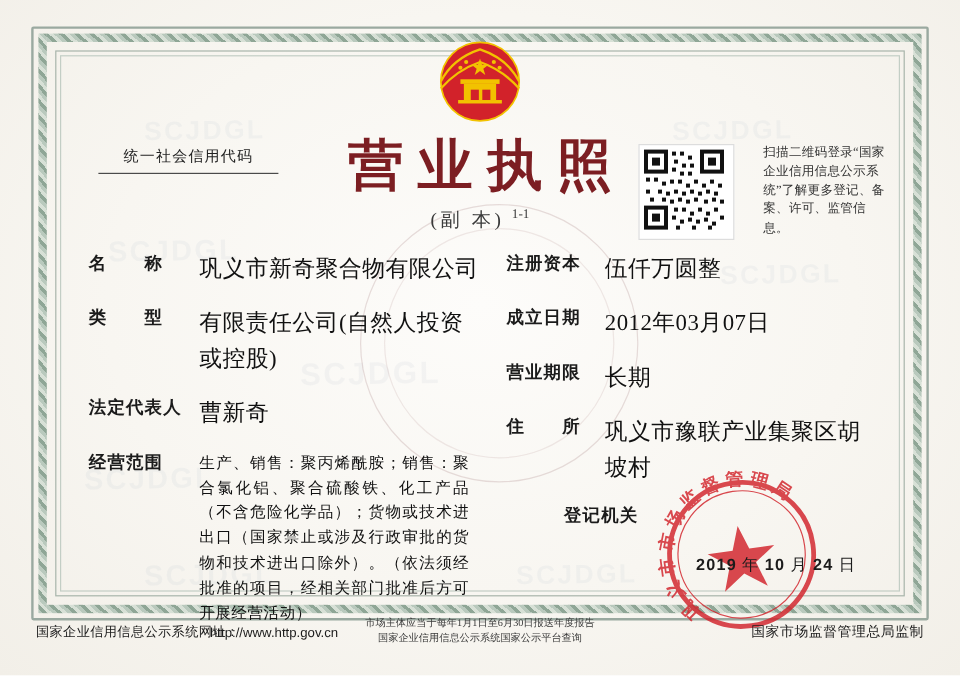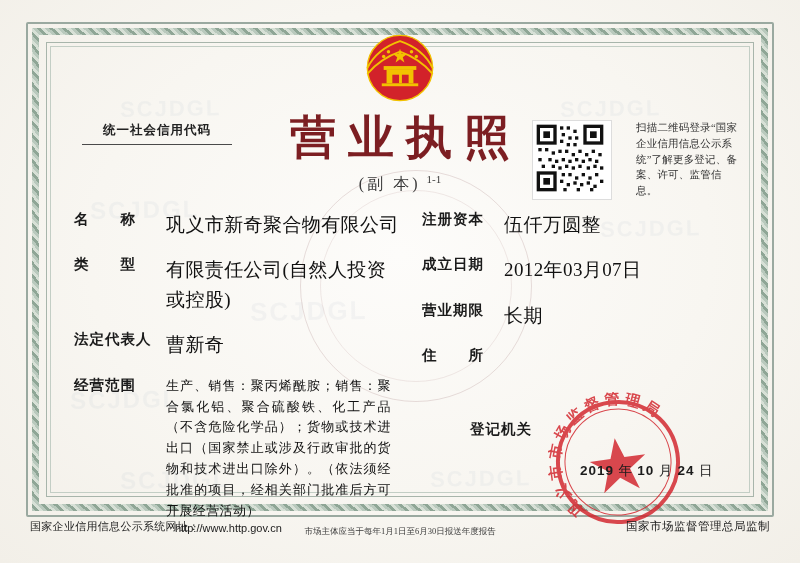--- a/index.html
+++ b/index.html
@@ -128,21 +128,20 @@
     left: 72px;
     top: 122px;
     width: 170px;
     text-align: center;
     color: #222;
   }
   .credit-code .label {
     font-size: 12.5px;
     letter-spacing: 1px;
     white-space: nowrap;
-    font-weight: bold;
   }
   .credit-code .line {
     width: 150px;
     height: 1px;
     background: #4a4a4a;
     margin: 5px auto 4px auto;
   }
   .credit-code .value {
     font-family: "Liberation Sans", sans-serif;
     font-size: 12px;
@@ -482,20 +481,21 @@
       <div class="field-row">
         <div class="field-label lbl-r">成立日期</div>
         <div class="field-value">2012年03月07日</div>
       </div>
       <div class="field-row">
         <div class="field-label lbl-r">营业期限</div>
         <div class="field-value">长期</div>
       </div>
       <div class="field-row">
         <div class="field-label lbl-r">住　　所</div>
+        <div class="field-value">巩义市豫联产业集聚区胡坡村</div>
       </div>
     </div>
   </div>
 
   <div class="reg-row">登记机关</div>
 
   <div class="seal">
     <svg viewBox="0 0 140 140" width="140" height="140" opacity="0.82">
       <g transform="rotate(-8 70 70)">
         <circle cx="70" cy="70" r="60" fill="none" stroke="#d2222a" stroke-width="4"></circle>
@@ -516,17 +516,18 @@
     <span>月</span>
     <span class="num">24</span>
     <span>日</span>
   </div>
 
   <div class="footer">
     <div class="footer-left">国家企业信用信息公示系统网址：</div>
     <div class="footer-url">http://www.http.gov.cn</div>
     <div class="footer-center">
       <div>市场主体应当于每年1月1日至6月30日报送年度报告</div>
+      <div>国家企业信用信息公示系统国家公示平台查询</div>
     </div>
     <div class="footer-right">国家市场监督管理总局监制</div>
   </div>
 
 </div>
 
 </body></html>

